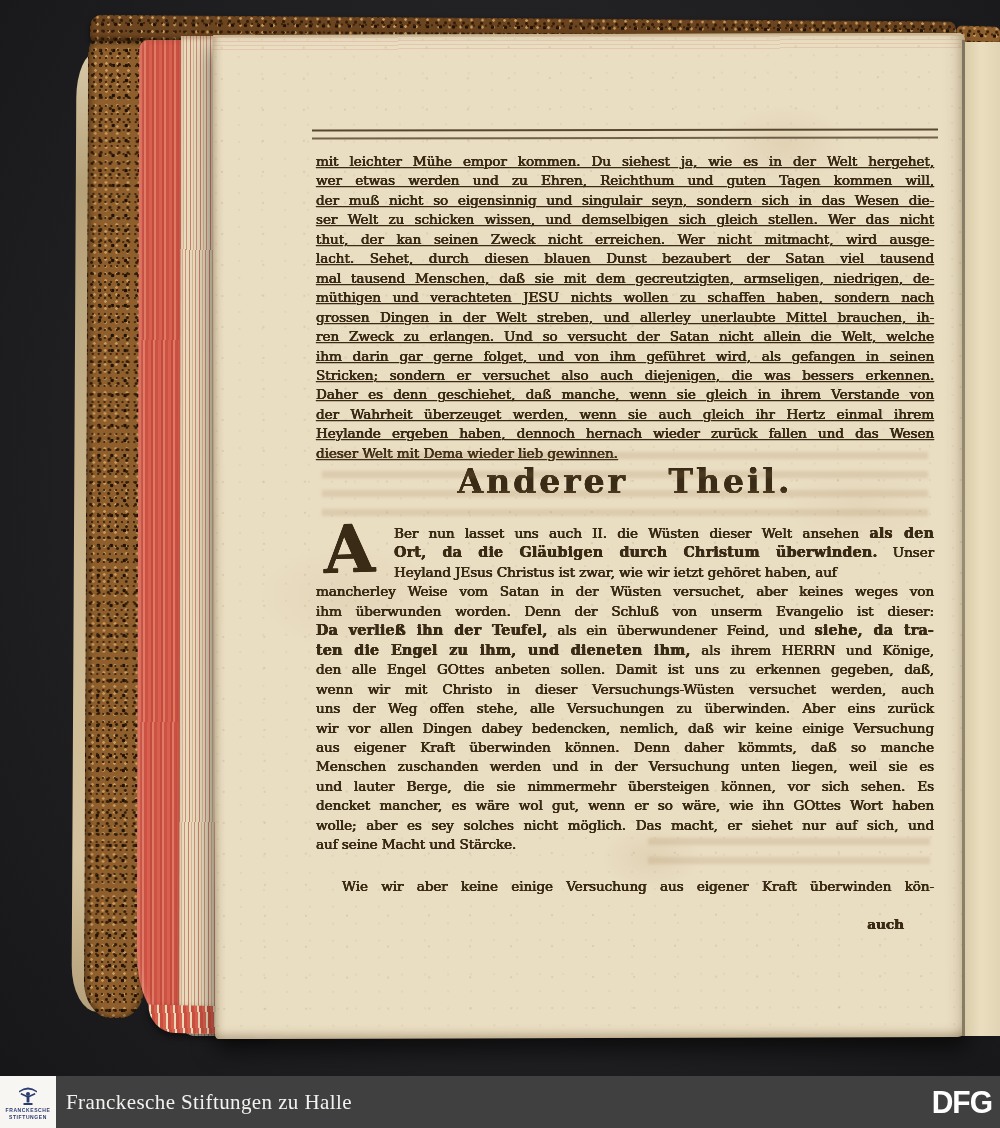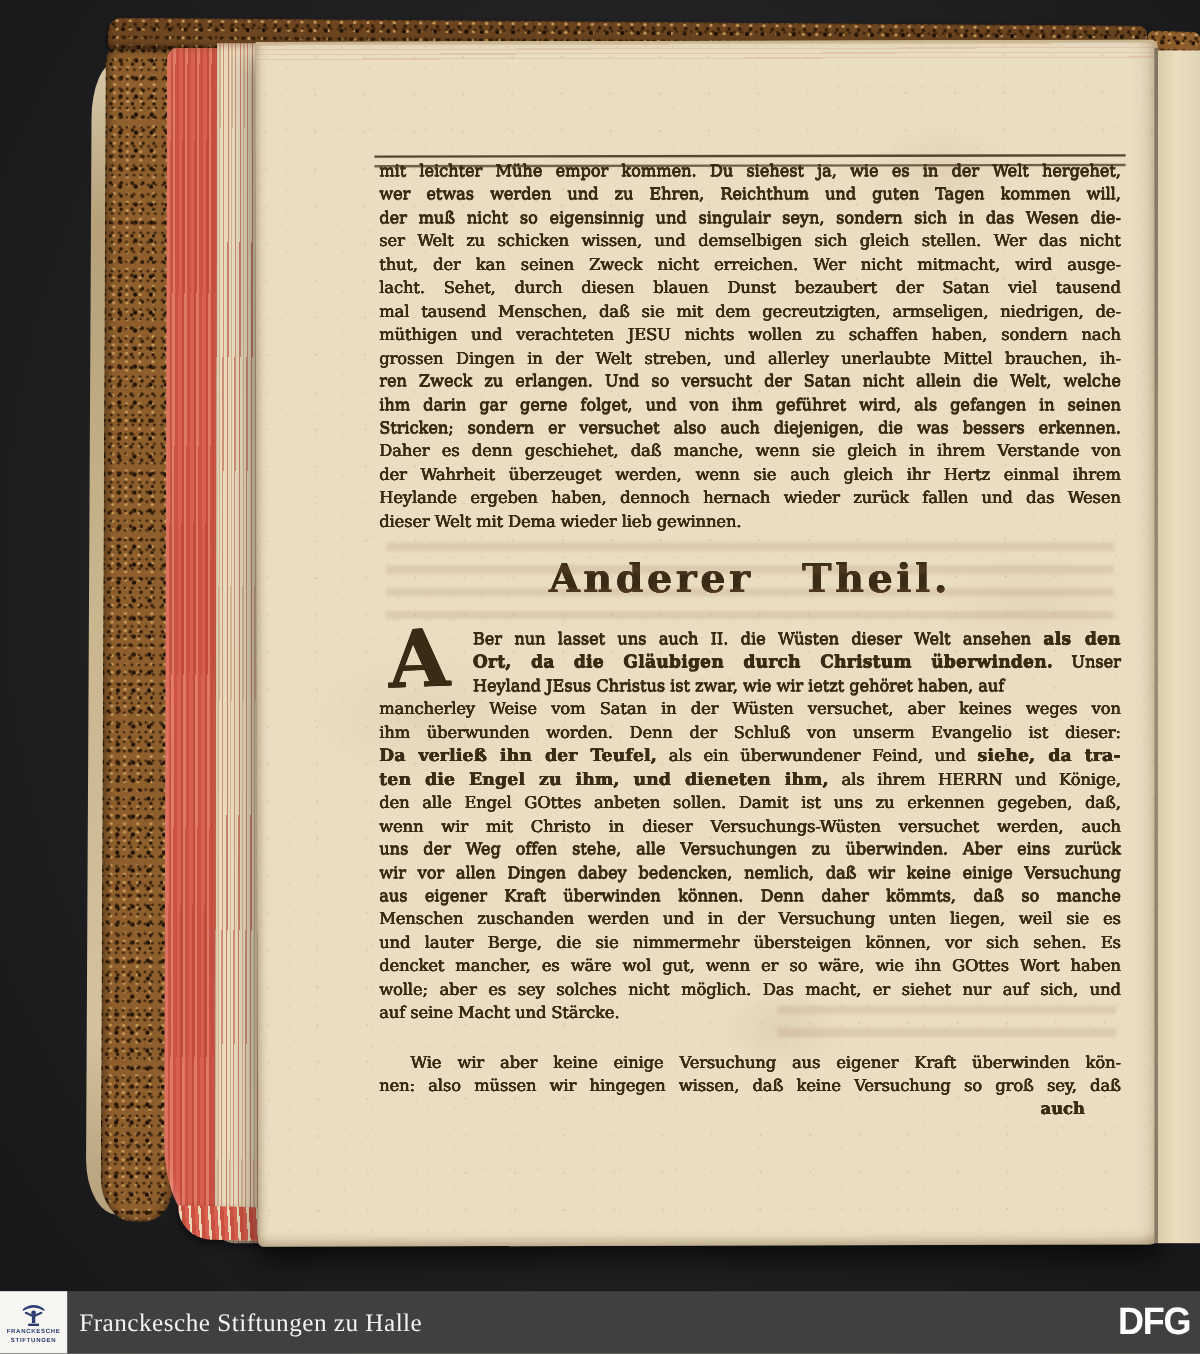--- a/index.html
+++ b/index.html
@@ -159,21 +159,21 @@
   <div class="page"></div>
   <div class="facing-page"></div>
   <div class="gutter-line"></div>
 
   <div class="textlayer">
     <div class="ghost ghost1"></div>
     <div class="ghost ghost2"></div>
 
     <div class="headrule"></div>
 
-    <div class="block ink endleft" style="top:134px;">
+    <div class="block ink endleft" style="top:152px;text-decoration:underline;">
         <div class="tline">mit leichter Mühe empor kommen.  Du siehest ja, wie es in der Welt hergehet,</div>
         <div class="tline">wer etwas werden und zu Ehren, Reichthum und guten Tagen kommen will,</div>
         <div class="tline">der muß nicht so eigensinnig und singulair seyn, sondern sich in das Wesen die-</div>
         <div class="tline">ser Welt zu schicken wissen, und demselbigen sich gleich stellen.  Wer das nicht</div>
         <div class="tline">thut, der kan seinen Zweck nicht erreichen.  Wer nicht mitmacht, wird ausge-</div>
         <div class="tline">lacht.  Sehet, durch diesen blauen Dunst bezaubert der Satan viel tausend</div>
         <div class="tline">mal tausend Menschen, daß sie mit dem gecreutzigten, armseligen, niedrigen, de-</div>
         <div class="tline">müthigen und verachteten JESU nichts wollen zu schaffen haben, sondern nach</div>
         <div class="tline">grossen Dingen in der Welt streben, und allerley unerlaubte Mittel brauchen, ih-</div>
         <div class="tline">ren Zweck zu erlangen.  Und so versucht der Satan nicht allein die Welt, welche</div>
@@ -208,21 +208,20 @@
           <div class="tline">Menschen zuschanden werden und in der Versuchung unten liegen, weil sie es</div>
           <div class="tline">und lauter Berge, die sie nimmermehr übersteigen können, vor sich sehen.  Es</div>
           <div class="tline">dencket mancher, es wäre wol gut, wenn er so wäre, wie ihn GOttes Wort haben</div>
           <div class="tline">wolle; aber es sey solches nicht möglich.  Das macht, er siehet nur auf sich, und</div>
           <div class="tline">auf seine Macht und Stärcke.</div>
         </div>
     </div>
 
     <div class="block ink para3" style="top:877px;">
         <div class="tline">Wie wir aber keine einige Versuchung aus eigener Kraft überwinden kön-</div>
-        <div class="tline">nen: also müssen wir hingegen wissen, daß keine Versuchung so groß sey, daß</div>
       </div>
 
     <div class="catchword ink">auch</div>
   </div>
 </div>
 
 <div class="footer">
   <div class="logo-box">
     <svg width="26" height="22" viewBox="0 0 26 22">
       <path d="M4 7 Q13 0 22 7 L22 8.5 Q13 2.5 4 8.5 Z" fill="#2c3b72"></path>

